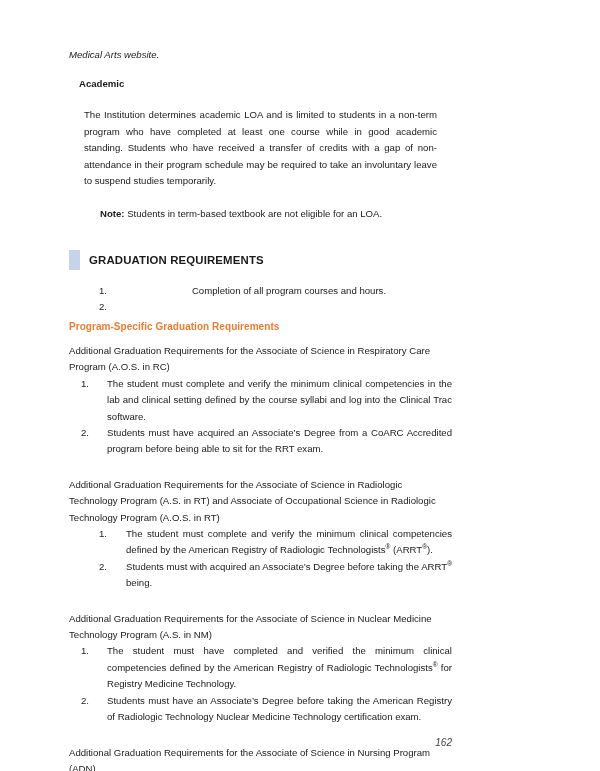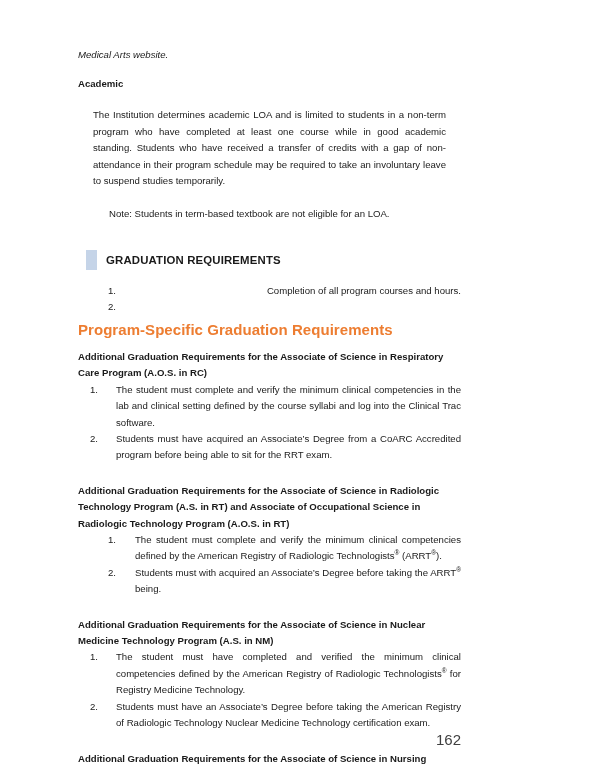--- a/index.html
+++ b/index.html
@@ -10,82 +10,82 @@
   body {
     width: 600px;
     height: 771px;
     font-family: "Liberation Sans", sans-serif;
     color: #1a1a1a;
     position: relative;
     overflow: hidden;
   }
   .page {
     position: absolute;
-    left: 16px; top: 0;
+    left: 7px; top: 0;
     width: 508px;
     height: 771px;
     box-sizing: border-box;
     padding: 46px 63px 0 62px;
   }
   .intro-italic {
     font-size: 9.6px;
     font-style: italic;
     line-height: 17px;
     margin: 0 0 13px 0;
   }
   .sub-head {
     font-size: 9.6px;
     font-weight: bold;
     line-height: 16px;
-    margin: 0;
+    margin: 10px;
   }
   .body-par {
     font-size: 9.6px;
     line-height: 16.6px;
     text-align: justify;
     margin: 15px;
   }
   .note-par {
     font-size: 9.6px;
     line-height: 16.6px;
     margin: 16px 0 0 0;
   }
-  .note-par b { font-weight: normal; padding-left: 31px; }
+  .note-par b { font-weight: bold; padding-left: 31px; }
 
   
   .section-heading {
     display: flex;
     align-items: center;
-    margin: 27px 0 13px 8px;
+    margin: 27px 0 13px 0;
     height: 20px;
   }
   .section-marker {
     width: 11px;
     height: 20px;
     background: #c5d4e8;
     flex: 0 0 auto;
     margin-right: 9px;
   }
   .section-heading-text {
     font-size: 11.4px;
     font-weight: bold;
     letter-spacing: 0.15px;
   }
 
   .orange-heading {
     color: #ED7D31;
-    font-size: 15px;
+    font-size: 10px;
     font-weight: bold;
     margin: 22px 0 11px 0;
     letter-spacing: 0.05px;
   }
 
   .prog-head {
     font-size: 9.6px;
-    font-weight: bold;
+    font-weight: normal;
     line-height: 16.4px;
     margin: 0;
   }
   .prog-head.spaced { margin-top: 19px; }
 
   ol.num-list {
     margin: 0;
     padding: 0;
     list-style: none;
     font-size: 9.6px;
@@ -108,28 +108,29 @@
   
   ol.indent-deep li { padding-left: 57px; }
   ol.indent-deep li .li-num { left: 18px; }
   ol.indent-deep li .li-text { text-align: justify; }
 
   
   ol.indent-shallow li { padding-left: 38px; }
   ol.indent-shallow li .li-num { left: 0px; }
   ol.indent-shallow li .li-text { text-align: justify; }
 
-  ol.nojust li .li-text { text-align: right; }
+  ol.nojust li .li-text { text-align: center; }
 
   .page-number {
     position: absolute;
     right: 63px;
     bottom: 23px;
-    font-size: 15px;
+    font-size: 10px;
     color: #404040;
+    font-style: italic;
   }
   sup.reg {
     font-size: 6.6px;
     vertical-align: super;
     line-height: 0;
   }
 </style>
 </head>
 <body>
 

